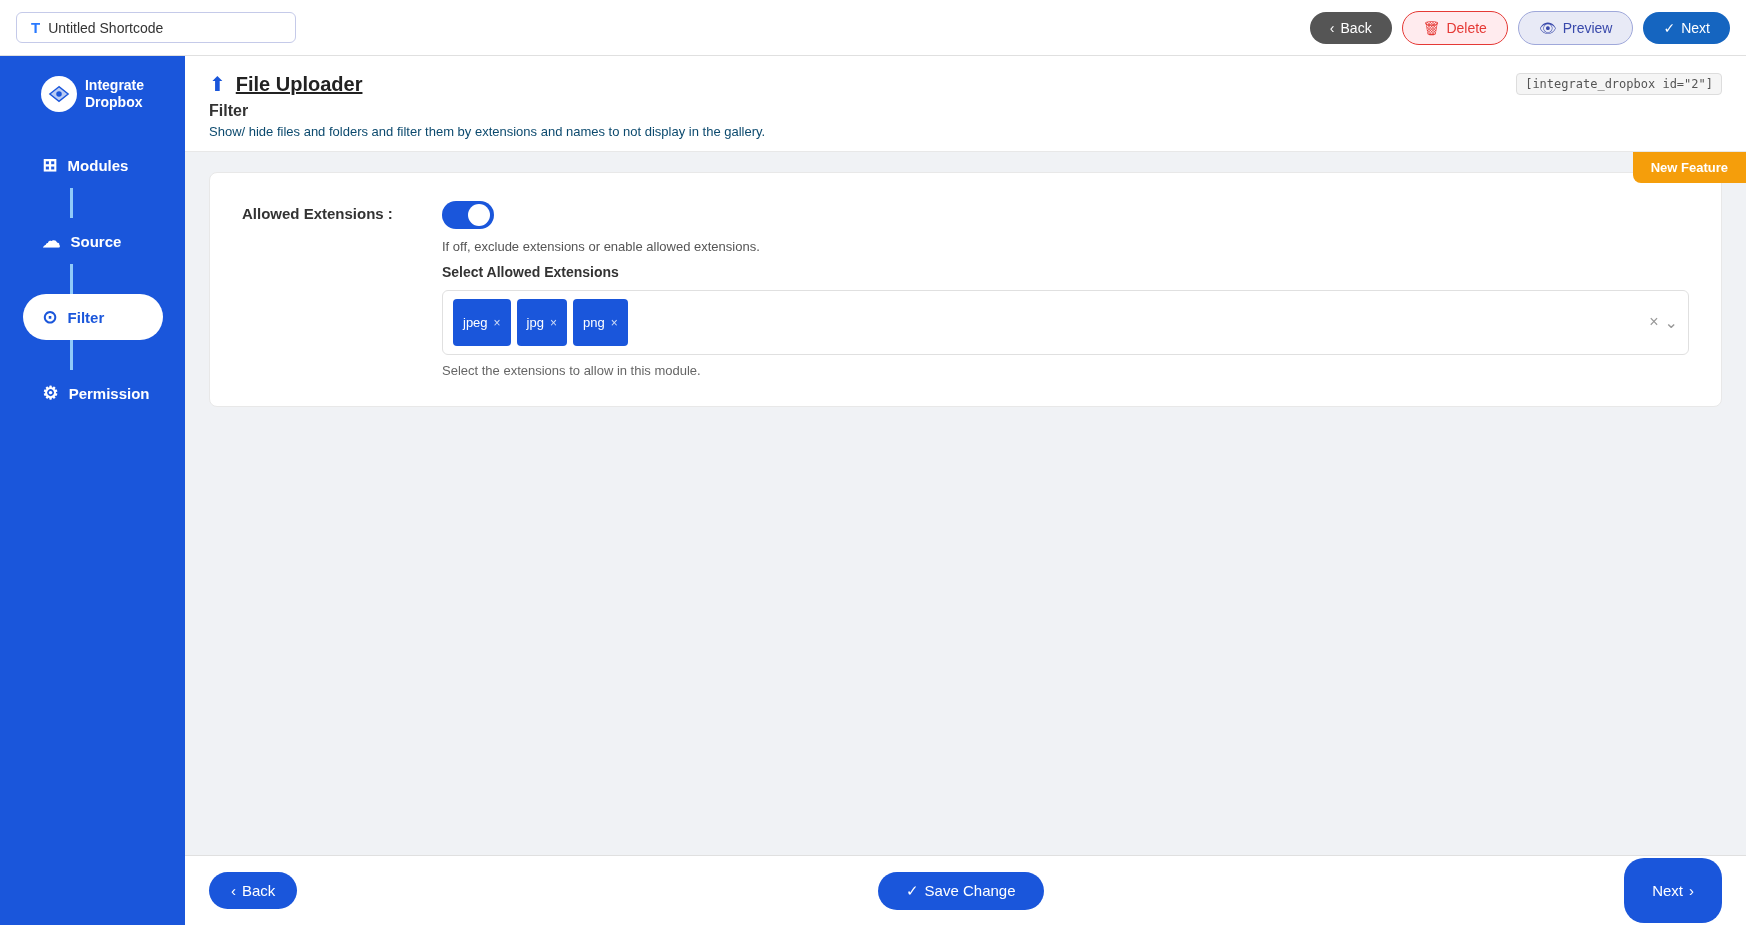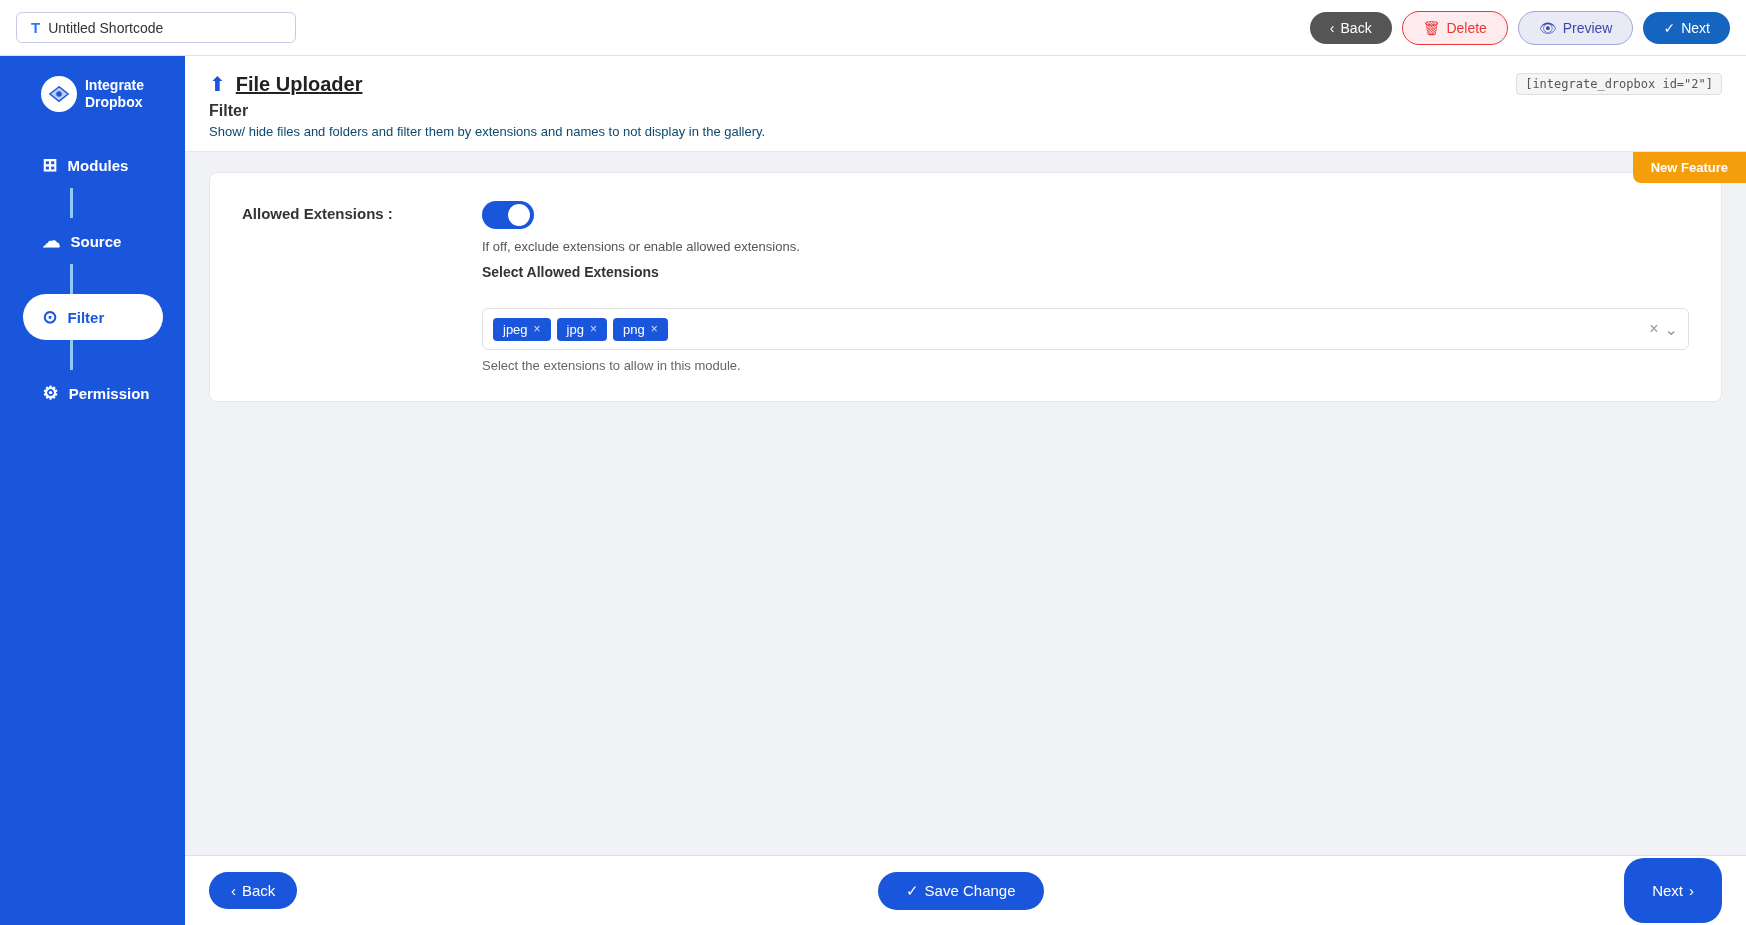--- a/index.html
+++ b/index.html
@@ -83,48 +83,48 @@
       padding: 8px 18px; border-radius: 0 0 0 8px; z-index: 10;
     }
 
     
     .section-card {
       background: #fff; border-radius: 8px; border: 1px solid #e8e8e8;
       margin-bottom: 16px; padding: 0;
       overflow: hidden;
     }
 
-    .section-body { padding: 28px 32px; display: flex; align-items: flex-start; gap: 40px; }
+    .section-body { padding: 28px 32px; display: flex; align-items: flex-start; }
 
     .section-label { font-size: 15px; font-weight: 600; color: #333; min-width: 200px; padding-top: 4px; }
 
     .section-control { flex: 1; }
 
     
     .toggle-wrap { margin-bottom: 10px; }
     .toggle {
       width: 52px; height: 28px; background: #1a56db; border-radius: 14px;
       position: relative; cursor: pointer; display: inline-block;
     }
     .toggle::after {
       content: ''; position: absolute; top: 3px; right: 4px;
       width: 22px; height: 22px; background: #fff; border-radius: 50%;
     }
     .toggle-hint { font-size: 13px; color: #555; margin-top: 6px; }
 
-    .select-allowed-label { font-size: 14px; font-weight: 600; color: #333; margin-bottom: 28px; }
+    .select-allowed-label { font-size: 14px; font-weight: 600; color: #333; margin-bottom: 10px; }
 
     .tags-container {
       border: 1px solid #e0e0e0; border-radius: 6px; padding: 8px 10px;
       display: flex; align-items: center; gap: 6px; flex-wrap: wrap;
       background: #fff; min-height: 42px; position: relative;
     }
     .tag {
       background: #1a56db; color: #fff; border-radius: 4px;
-      padding: 4px 10px; font-size: 13px; display: flex; align-items: center; gap: 6px;
+      padding: 16px 10px; font-size: 13px; display: flex; align-items: center; gap: 6px;
     }
     .tag-close { cursor: pointer; font-size: 12px; opacity: 0.8; }
     .tags-actions { margin-left: auto; display: flex; gap: 6px; }
     .tags-actions span { color: #999; cursor: pointer; font-size: 16px; }
 
     .select-hint { font-size: 13px; color: #666; margin-top: 8px; }
 
     
     .number-input {
       border: 1px solid #e0e0e0; border-radius: 6px; padding: 10px 14px;

